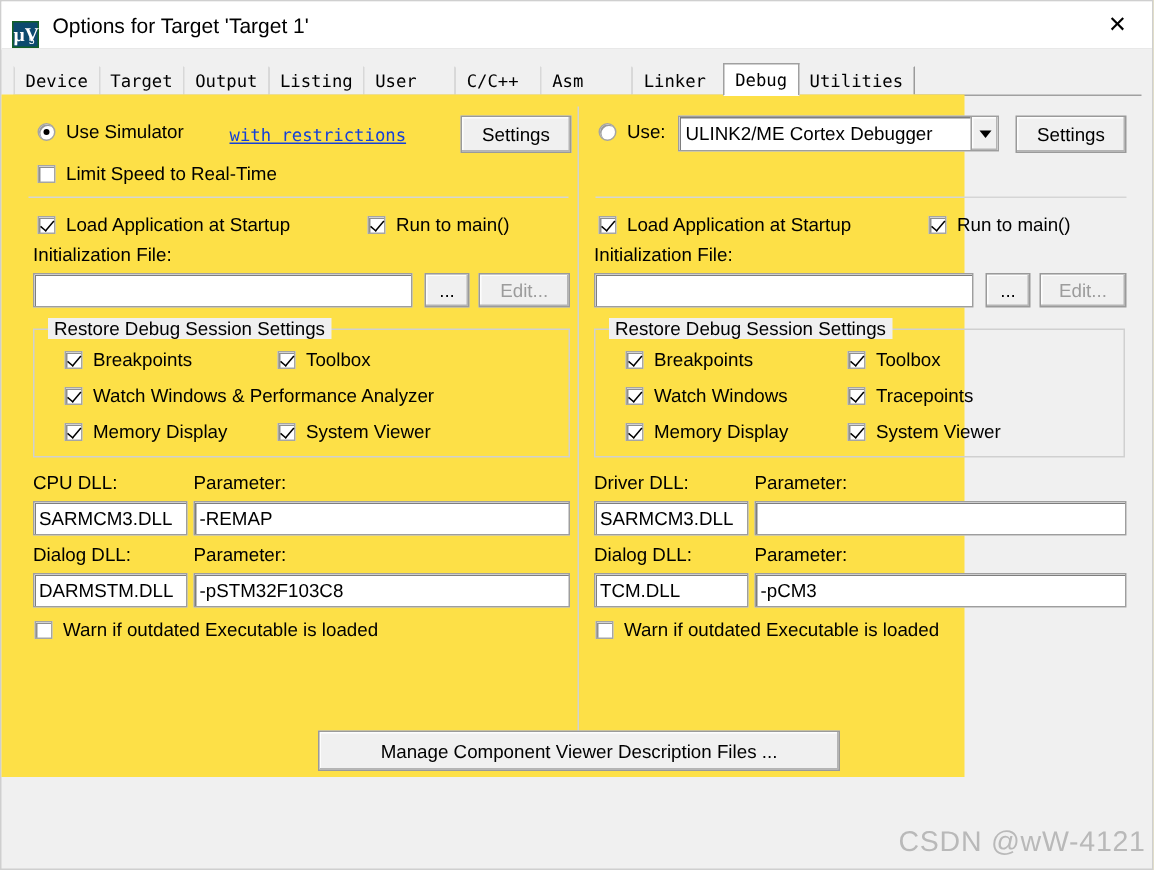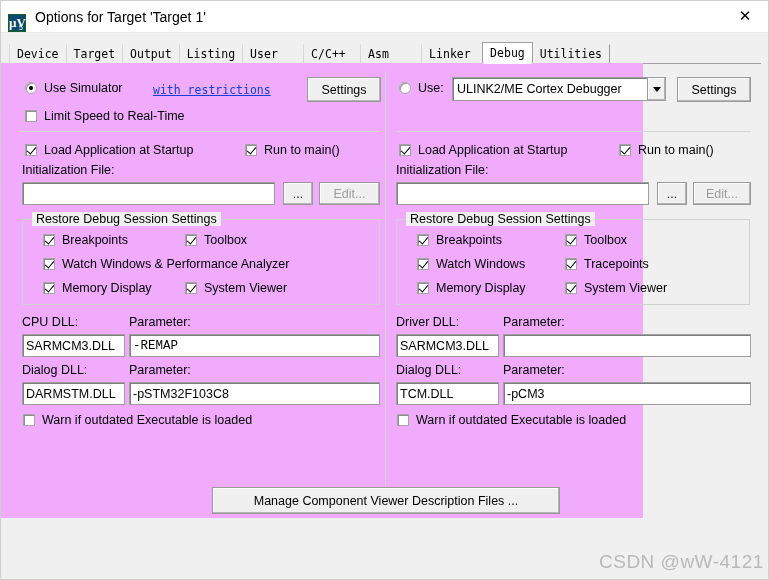--- a/index.html
+++ b/index.html
@@ -118,21 +118,21 @@
     z-index: 3;
     margin-bottom: -1px;
   }
 
   
   .content {
     position: absolute;
     left: 0; top: 62px;
     width: 642px;
     height: 455px;
-    background: #f0abfc;
+    background: #fde047;
   }
   .vdivider {
     position: absolute;
     left: 384px; top: 8px;
     width: 1px; height: 420px;
     background: #d2d2d2;
   }
   .panel { position: absolute; top: 0; }
   .panel.left  { left: 16px;  width: 362px; }
   .panel.right { left: 394px; width: 356px; }
@@ -400,21 +400,21 @@
         </div>
         <div class="row checkrow" style="left:162px; top:61px;">
           <span class="cbx checked"></span>
           <span class="lbl">System Viewer</span>
         </div>
       </div>
 
       <div class="row caption" style="left:5px; top:252px;">CPU DLL:</div>
       <div class="row caption" style="left:112px; top:252px;">Parameter:</div>
       <div class="row field" style="left:5px; top:271px; width:103px; height:23px;">SARMCM3.DLL</div>
-      <div class="row field" style="left:112px; top:271px; width:251px; height:23px;font-family:Liberation Mono, monospace;">-REMAP</div>
+      <div class="row field" style="left:112px; top:271px; width:251px; height:23px;">-REMAP</div>
 
       <div class="row caption" style="left:5px; top:300px;">Dialog DLL:</div>
       <div class="row caption" style="left:112px; top:300px;">Parameter:</div>
       <div class="row field" style="left:5px; top:319px; width:103px; height:23px;">DARMSTM.DLL</div>
       <div class="row field" style="left:112px; top:319px; width:251px; height:23px;">-pSTM32F103C8</div>
 
       <div class="row checkrow" style="left:6px; top:350px;">
         <span class="cbx"></span>
         <span class="lbl">Warn if outdated Executable is loaded</span>
       </div>

